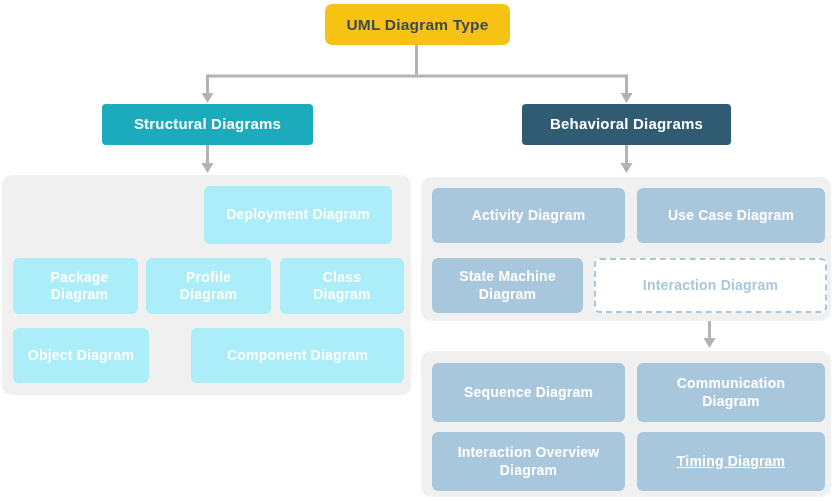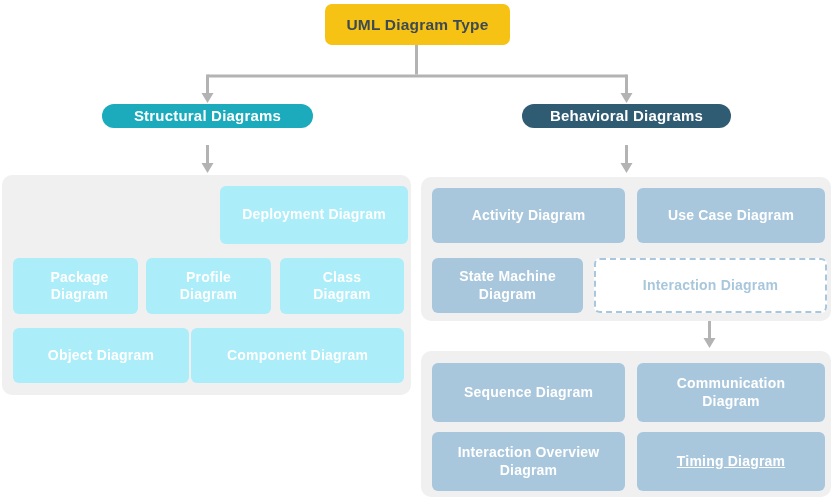--- a/index.html
+++ b/index.html
@@ -25,44 +25,44 @@
     position:absolute;display:flex;align-items:center;justify-content:center;
     text-align:center;font-weight:bold;border-radius:6px;
     font-size:14px;line-height:1.25;letter-spacing:.2px;color:var(--white);
     box-sizing:border-box;
   }
   .lbl{display:inline-block;}
   .node-root{
     left:325px;top:4px;width:185px;height:41px;
     background:var(--root-bg);color:var(--root-text);font-size:15.5px;border-radius:7px;
   }
-  .node-branch{top:104px;height:24px;font-size:15px;border-radius:16px;}
+  .node-branch{top:104px;height:41px;font-size:15px;border-radius:4px;}
   .node-structural{left:102px;width:211px;background:var(--teal);}
   .node-behavioral{left:522px;width:209px;background:var(--dark-blue);}
   .group{position:absolute;background:var(--group-bg);border-radius:10px;}
   .group-left{left:2px;top:175px;width:409px;height:220px;}
   .group-rt{left:421px;top:177px;width:410px;height:144px;}
   .group-rb{left:421px;top:351px;width:410px;height:146px;}
   .cyan{background:var(--light-cyan);}
   .bgray{background:var(--blue-gray);}
   .teal-node{background:var(--teal);font-size:15px;}
   .dashed{
     background:var(--white);
     border:2px dashed var(--blue-gray);
     color:var(--blue-gray);
   }
   
   .n-composite{left:8px;top:11px;width:198px;height:58px;}
   .n-composite .lbl{max-width:180px;}
-  .n-deployment{left:218px;top:11px;width:188px;height:58px;}
+  .n-deployment{left:202px;top:11px;width:188px;height:58px;}
   .n-package{left:11px;top:83px;width:125px;height:56px;padding-left:8px;}
   .n-profile{left:144px;top:83px;width:125px;height:56px;}
   .n-class{left:278px;top:83px;width:124px;height:56px;}
   .n-package .lbl,.n-profile .lbl,.n-class .lbl{max-width:90px;}
-  .n-object{left:11px;top:153px;width:176px;height:55px;}
+  .n-object{left:11px;top:153px;width:136px;height:55px;}
   .n-component{left:189px;top:153px;width:213px;height:55px;}
   
   .n-activity{left:11px;top:11px;width:193px;height:55px;}
   .n-usecase{left:216px;top:11px;width:188px;height:55px;}
   .n-statemachine{left:11px;top:81px;width:151px;height:55px;}
   .n-statemachine .lbl{max-width:120px;}
   .n-interaction{left:173px;top:81px;width:233px;height:55px;}
   
   .n-sequence{left:11px;top:12px;width:193px;height:59px;}
   .n-communication{left:216px;top:12px;width:188px;height:59px;}

